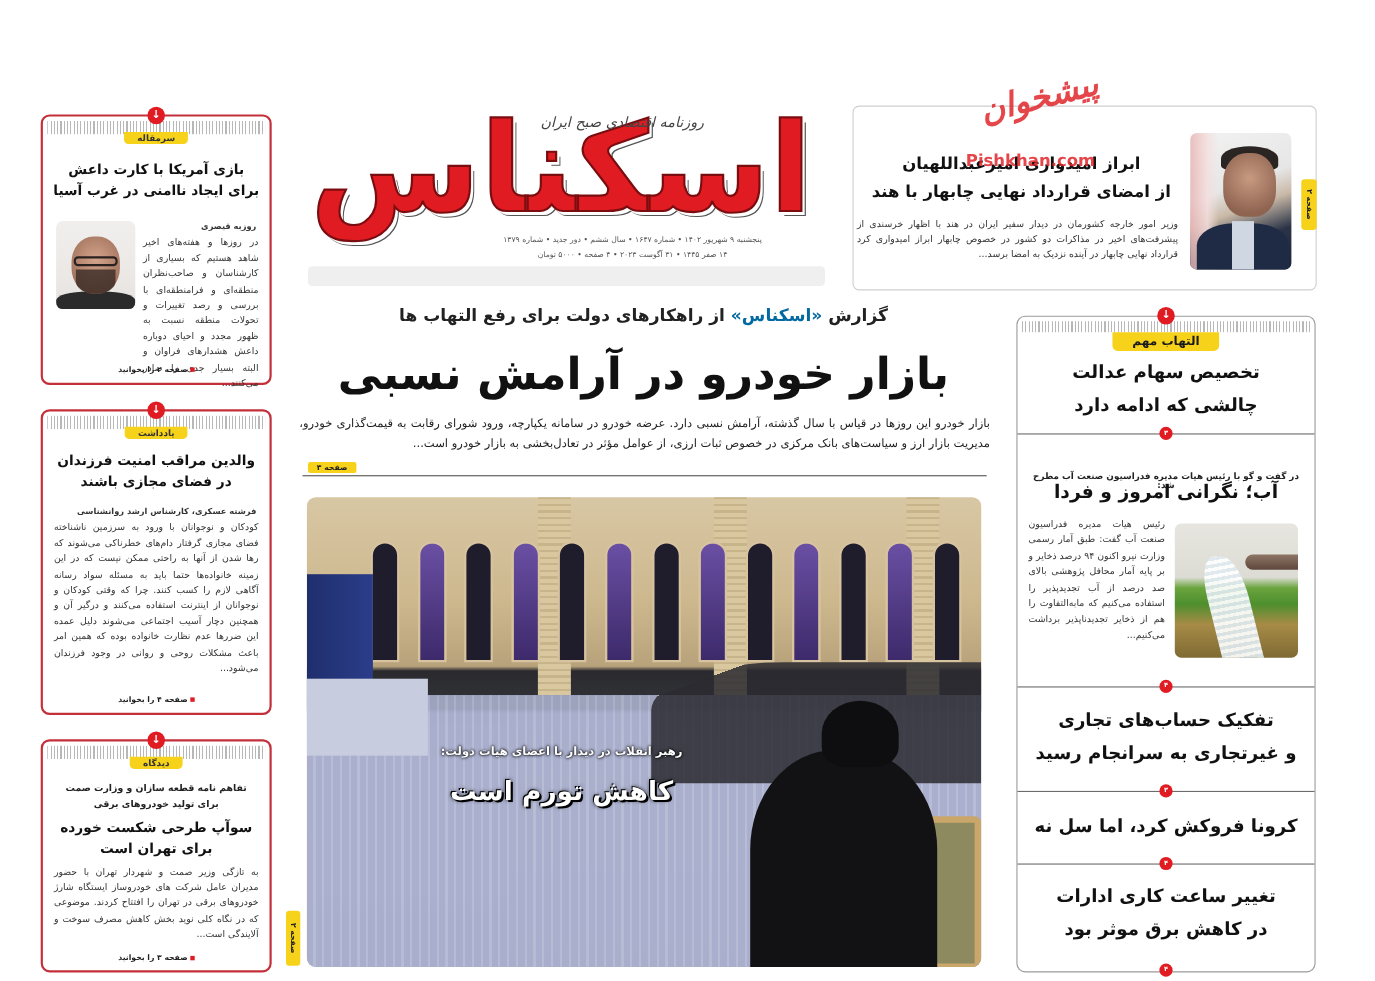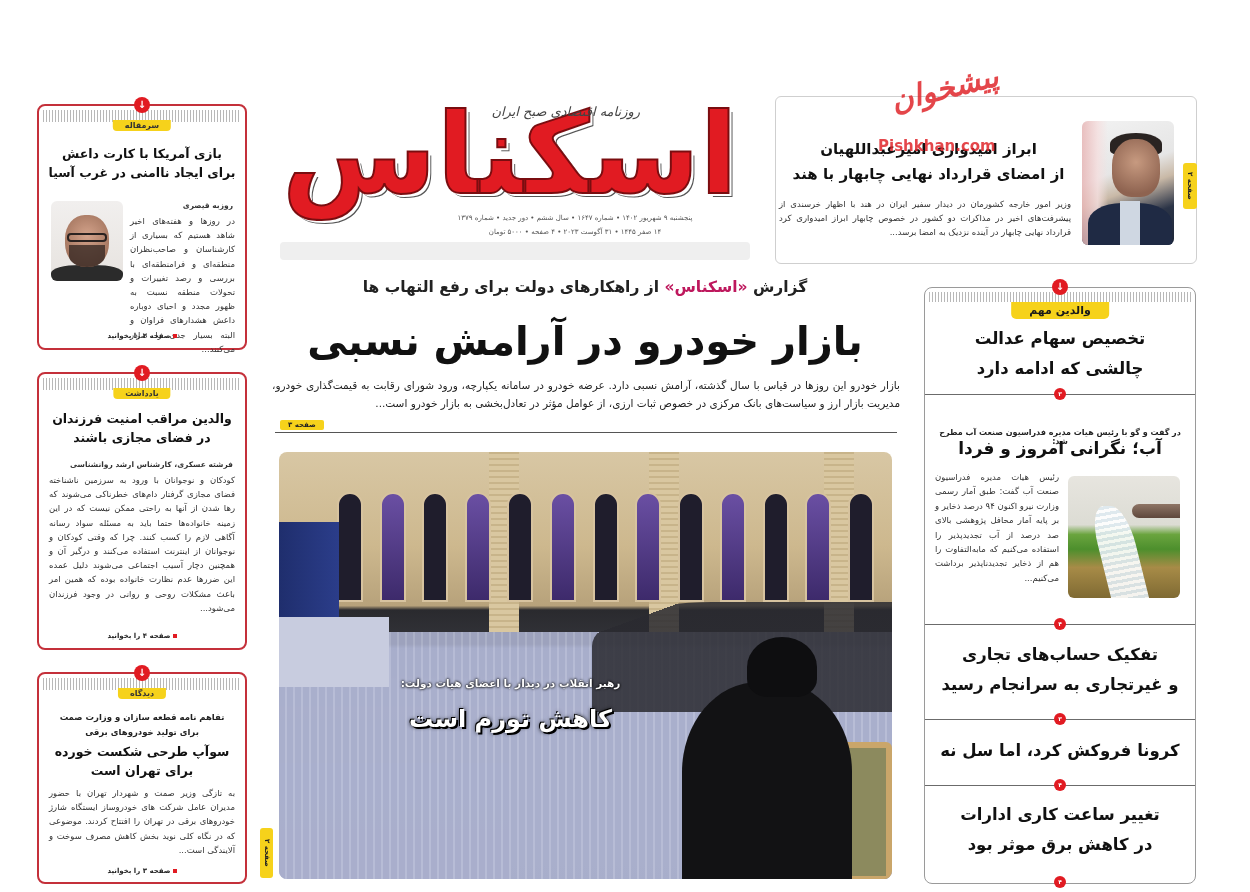--- a/index.html
+++ b/index.html
@@ -85,21 +85,21 @@
     position:absolute; left: 12px; top: 95px; width: 72px; height: 80px; border-radius: 6px; overflow:hidden;
     background: linear-gradient(180deg, #f1efee, #e7e3df);
   }
   .author-photo .face { position:absolute; left:14px; top:14px; width:44px; height:52px; border-radius: 45%; background: radial-gradient(circle at 50% 40%, #d4a38b, #9b6d57 80%); }
   .author-photo .beard { position:absolute; left:18px; top:44px; width:36px; height:22px; border-radius: 0 0 50% 50%; background: #3a2b25; opacity:.8; }
   .author-photo .glasses { position:absolute; left:16px; top:32px; width:40px; height:9px; border:2px solid #2a2220; border-radius: 4px; }
   .author-photo .shirt { position:absolute; left:0; top:64px; width:72px; height:20px; background:#2b2b2b; border-radius: 40% 40% 0 0; }
 
   
   .supertitle { left: 265px; top: 278px; width: 640px; font-size: 15.5px; font-weight: bold; text-align:center; color:#222; }
-  .supertitle .brand { color: #be185d; }
+  .supertitle .brand { color: #0369a1; }
   .main-headline { left: 265px; top: 310px; width: 640px; font-size: 40px; font-weight: 900; text-align:center; color:#111; line-height: 62px; }
   .lead-body { left: 272px; top: 376px; width: 628px; font-size: 10.5px; line-height: 18px; color:#222; text-align: justify; }
   .page-tag { background:#f6d21b; font-size: 7px; font-weight:bold; color:#222; padding: 1px 8px; border-radius: 2px; }
   .hr-line { left: 275px; top: 432px; width: 622px; height: 1px; background:#555; }
 
   .main-photo { left: 279px; top: 452px; width: 613px; height: 427px; border-radius: 8px; overflow: hidden;
     background: linear-gradient(180deg, #d8c7a4 0%, #cdb88e 22%, #b7a27b 36%, #2a2a2e 37%, #33343a 45%, #9ea4c4 46%, #b4b9d3 60%, #a8aecb 100%); }
   .main-photo .arches { position:absolute; left:50px; right:10px; top:40px; height:110px; display:flex; justify-content: space-around; }
   .main-photo .arch { width: 26px; height: 100%; background: #1f1d2c; border-radius: 13px 13px 0 0; border: 2px solid #d7c39f; }
   .main-photo .arch.win { background: linear-gradient(180deg, #6a4fa3, #3d2a6b); }
@@ -252,21 +252,21 @@
   <div class="photo-kicker">رهبر انقلاب در دیدار با اعضای هیات دولت:</div>
   <div class="photo-headline">
     <div>کاهش تورم است</div>
   </div>
 </div>
 <div class="side-tab abs" style="left:260px; top:828px; width:13px; height:50px;">صفحه ۲</div>
 
 <div class="abs rbox">
   <div class="stripes"></div>
   <div class="pin">↓</div>
-  <div class="tag-big">والدین مهم</div>
+  <div class="tag-big">التهاب مهم</div>
 
   <div class="item-title" style="top:36px;">
     <div>تخصیص سهام عدالت</div>
     <div>چالشی که ادامه دارد</div>
   </div>
   <div class="divider" style="top:106px;"></div>
   <div class="num" style="top:100px;">۳</div>
 
   <div class="kicker" style="top:132px;">در گفت و گو با رئیس هیات مدیره فدراسیون صنعت آب مطرح شد:</div>
   <div class="water-title" style="top:150px;">آب؛ نگرانی امروز و فردا</div>

